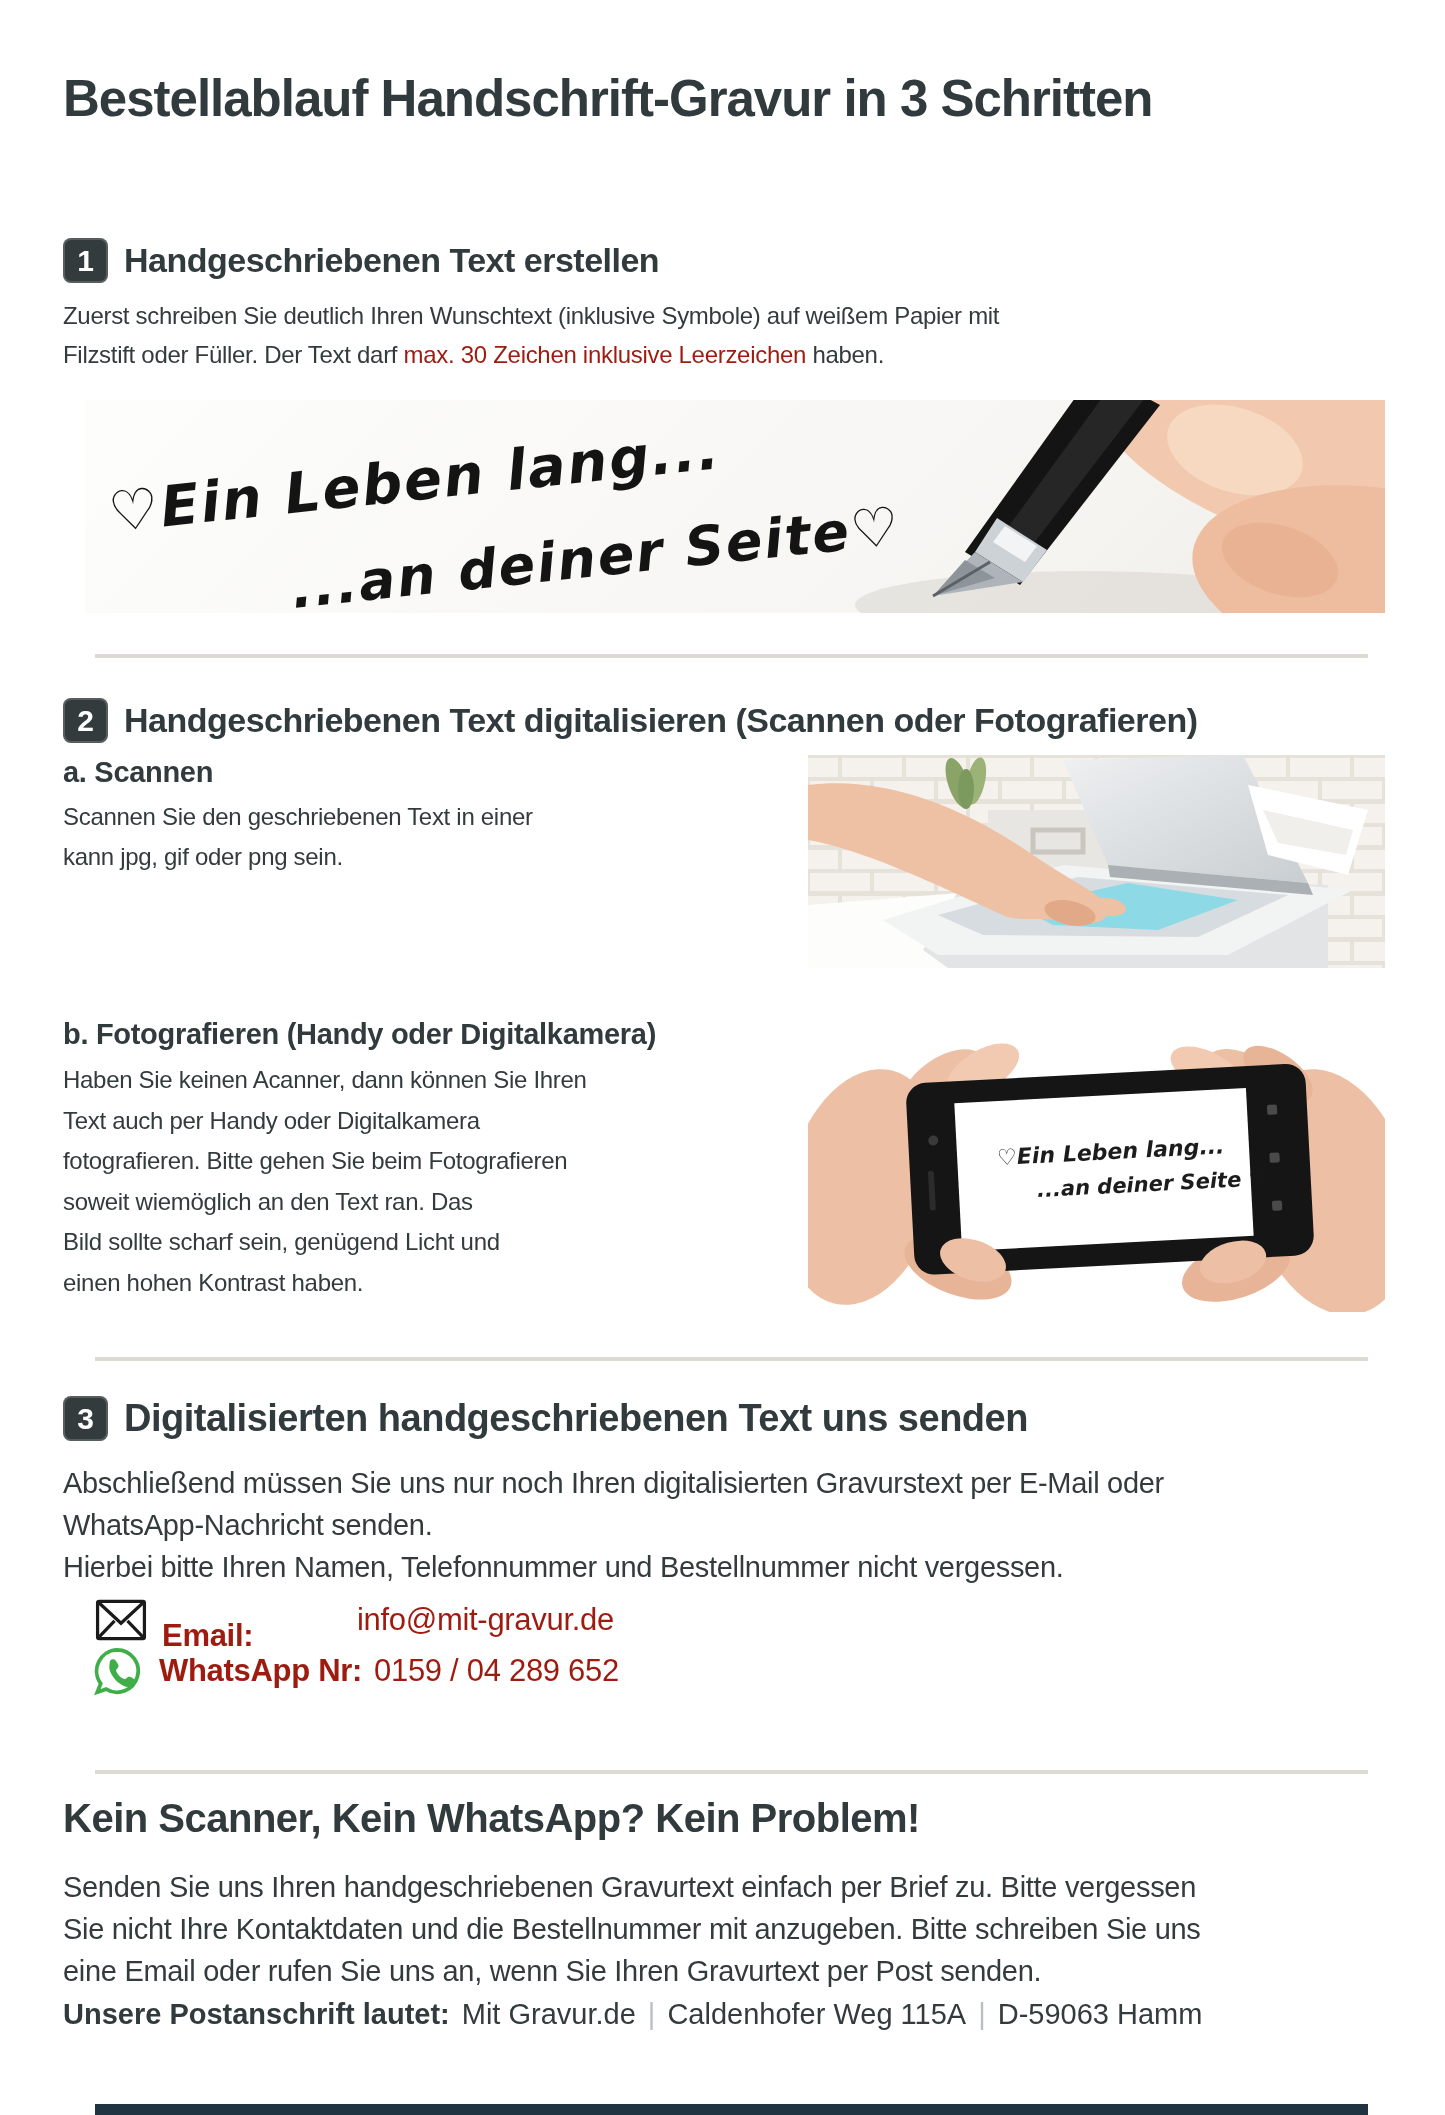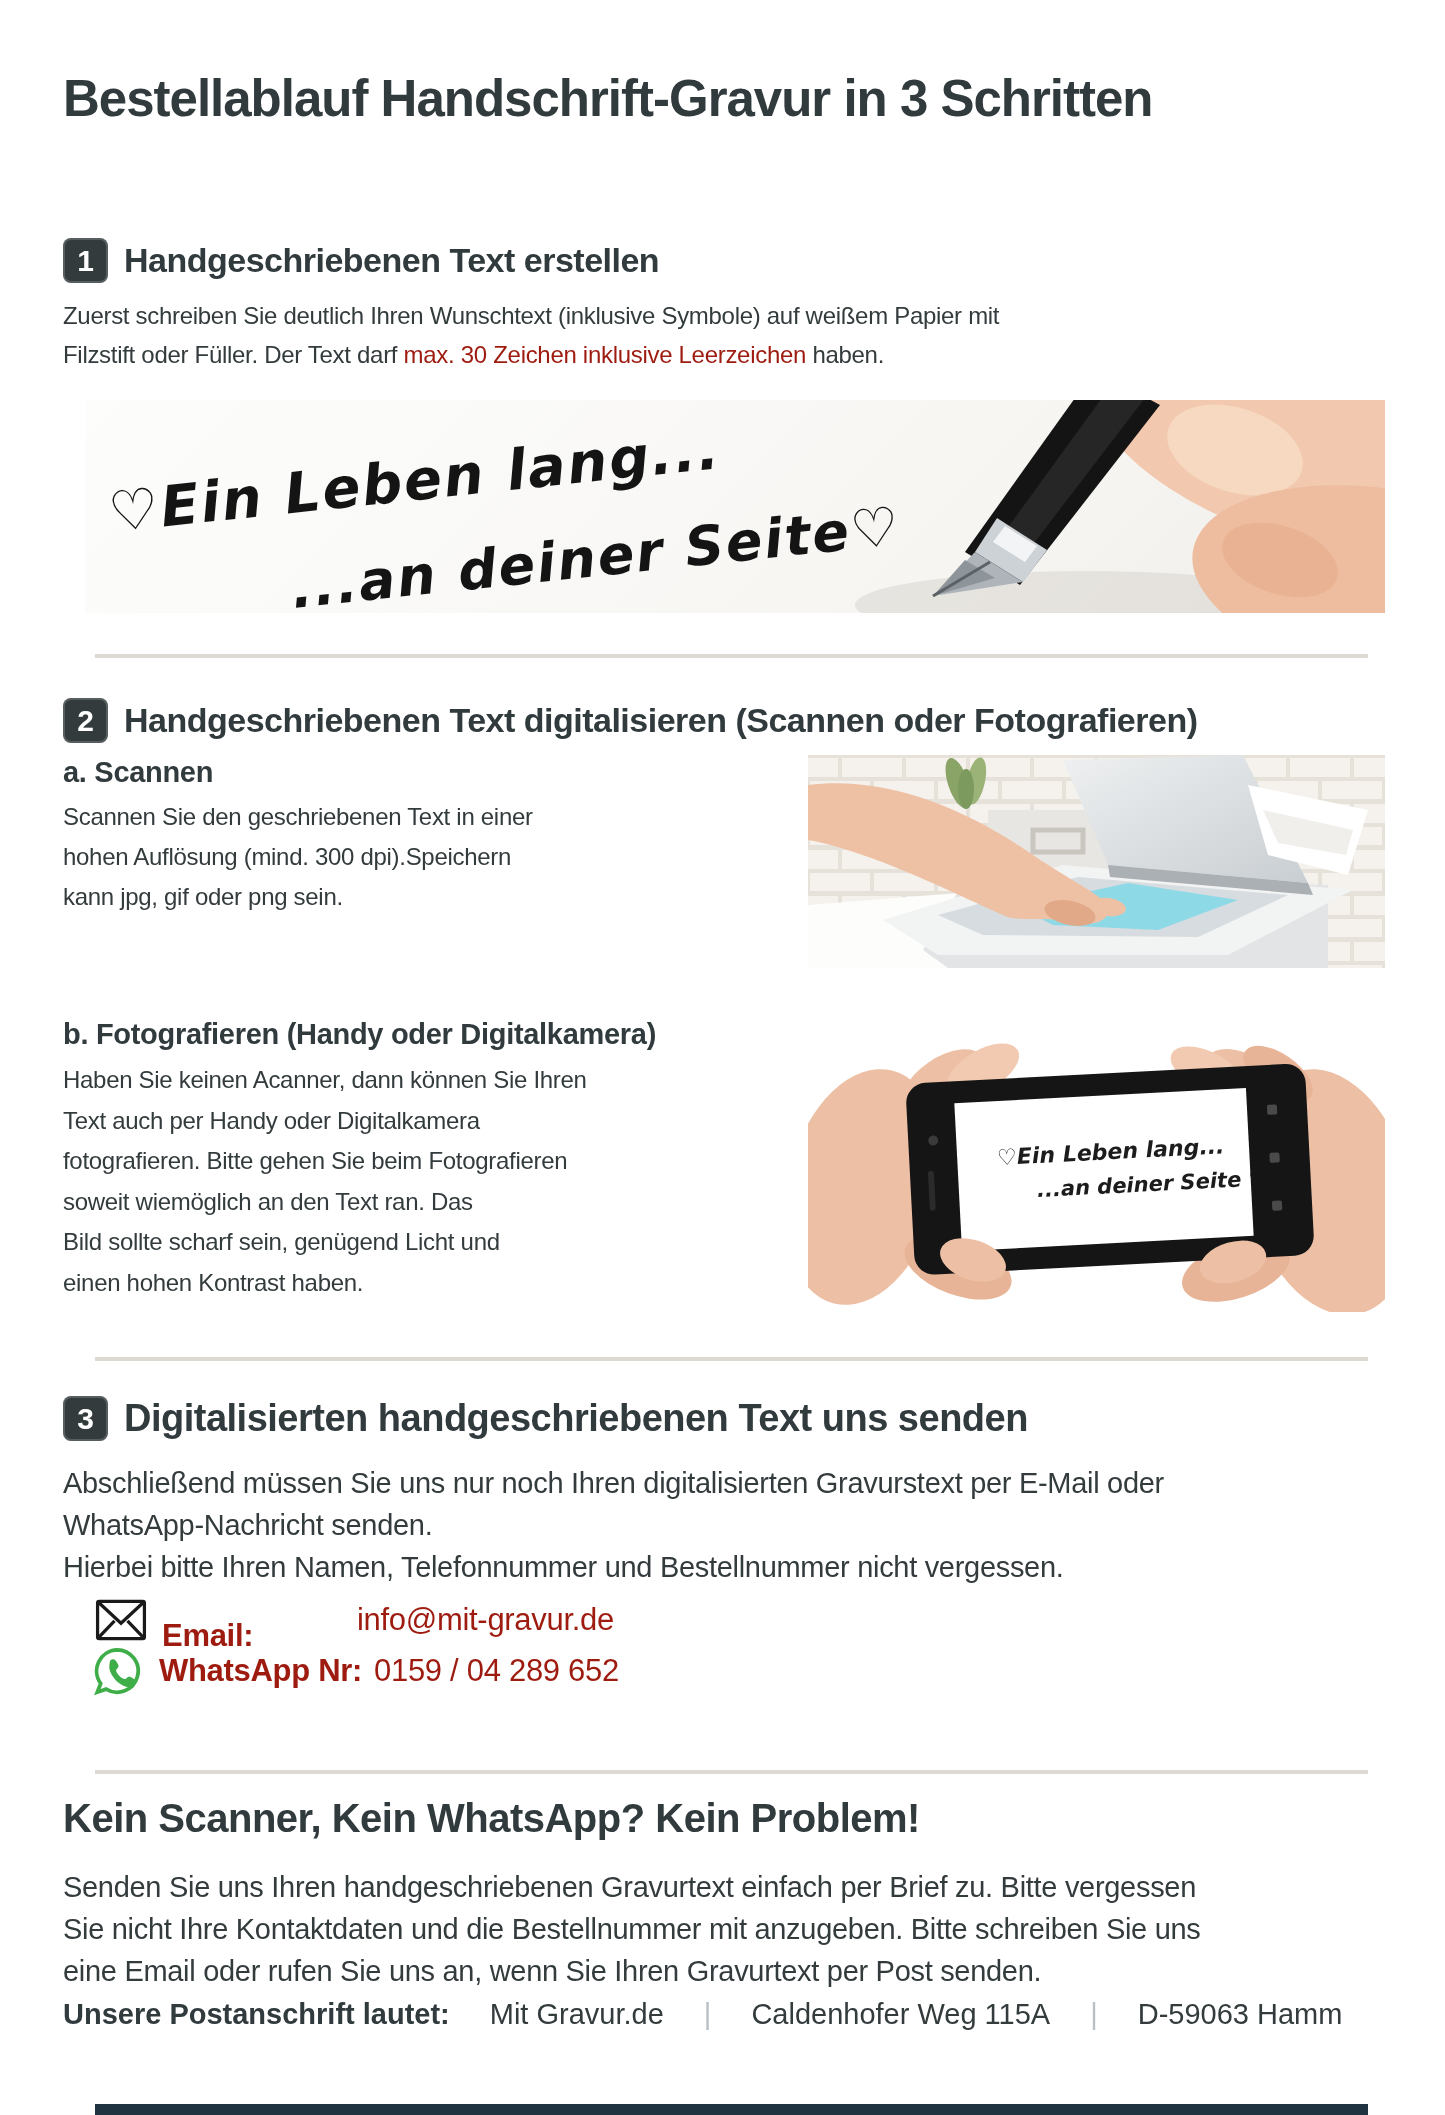--- a/index.html
+++ b/index.html
@@ -37,21 +37,21 @@
 
   .photo { overflow:hidden; }
 
   .contact-row { display:flex; align-items:center; }
   .contact-label { color:#9e1b10; font-weight:800; font-size:31px; letter-spacing:-0.3px; white-space:nowrap; }
   .contact-value { color:#9e1b10; font-weight:400; font-size:31px; letter-spacing:-0.3px; white-space:nowrap; }
 
   .ns-heading { font-size:40px; font-weight:800; letter-spacing:-0.5px; color:#313a3d; white-space:nowrap; }
   .ns-line { font-size:29px; line-height:42px; letter-spacing:-0.3px; white-space:nowrap; }
 
-  .footer-line { display:flex; align-items:center; gap:40px; font-size:29px; white-space:nowrap; }
+  .footer-line { display:flex; align-items:center; gap:12px; font-size:29px; white-space:nowrap; }
   .footer-label { font-weight:800; color:#313a3d; }
   .footer-sep { color:#b9bfc2; font-weight:400; }
   .footer-bar { left:95px; top:2104px; width:1273px; height:11px; background:#1f3340; }
 </style>
 </head>
 <body>
 
 <h1 class="abs page-title nowrap">Bestellablauf Handschrift-Gravur in 3 Schritten</h1>
 
 <div class="abs step-row" style="left:63px; top:238px;">
@@ -89,21 +89,20 @@
 <div class="abs divider" style="top:654px;"></div>
 
 <div class="abs step-row" style="left:63px; top:698px;">
   <div class="badge">2</div>
   <div class="step-heading nowrap">Handgeschriebenen Text digitalisieren (Scannen oder Fotografieren)</div>
 </div>
 
 <div class="abs sub-heading" style="left:63px; top:756px;">a. Scannen</div>
 <div class="abs" style="left:63px; top:797px;">
   <div class="body-line" style="line-height:40px;">Scannen Sie den geschriebenen Text in einer</div>
-  <div class="body-line" style="line-height:40px;">hohen Auflösung (mind. 300 dpi).Speichern</div>
   <div class="body-line" style="line-height:40px;">kann jpg, gif oder png sein.</div>
 </div>
 
 <div class="abs photo" style="left:808px; top:755px; width:577px; height:213px;">
   <svg width="577" height="213" viewBox="0 0 577 213">
     <defs>
       <pattern id="brick" width="64" height="46" patternUnits="userSpaceOnUse">
         <rect width="64" height="46" fill="#f5f2ed"></rect>
         <path d="M0 1h64 M0 24h64 M32 1v23 M0 24v22 M64 24v22 M0 46h64" stroke="#e6e1d9" stroke-width="4" fill="none"></path>
       </pattern>

